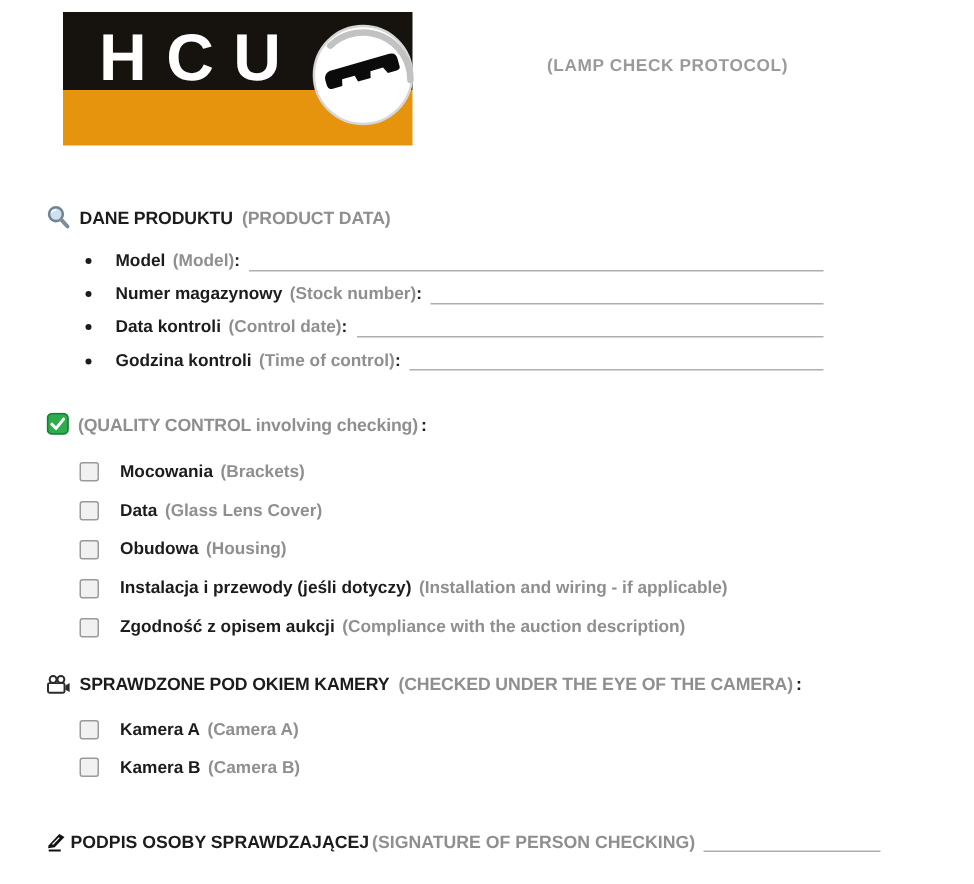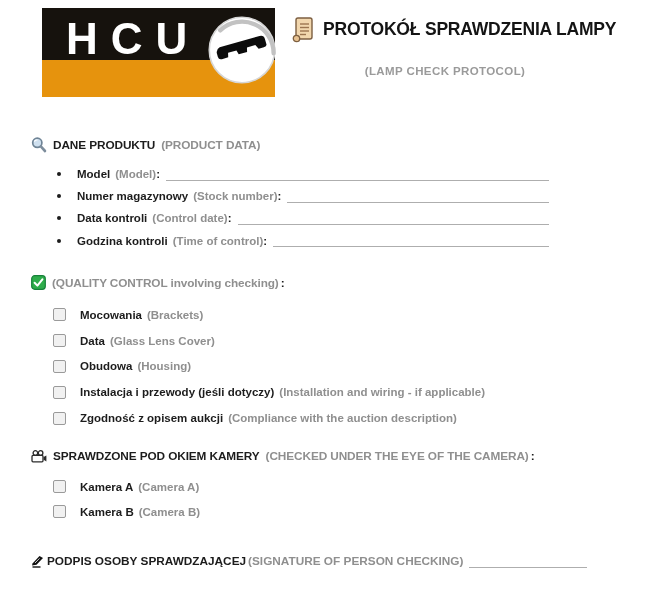--- a/index.html
+++ b/index.html
@@ -68,31 +68,20 @@
     <svg class="logo-badge" viewBox="0 0 66 66">
       <circle cx="33" cy="33" r="30" fill="#ffffff" stroke="#d6d6d6" stroke-width="1.5"></circle>
       <path d="M13 15 A29 29 0 0 1 62 36" fill="none" stroke="#c2c2c2" stroke-width="4" stroke-linecap="round"></path>
       <g transform="rotate(-16 33 33)">
         <path d="M10 30 Q10 26 14 25 L52 25 Q56 25 56 29 L56 34 Q56 36 53 36 L48 36 L46 32 L38 32 L37 36 L29 36 L28 32 L20 32 L19 36 L13 36 Q10 36 10 33 Z" fill="#0b0b0b"></path>
       </g>
     </svg>
   </div>
 
   <div class="title-block">
-    <div class="title-row">
-      <svg class="icon" width="23" height="27" viewBox="0 0 23 27">
-        <rect x="4" y="2" width="16" height="21" rx="2" fill="#f2d7ae" stroke="#7d5f41" stroke-width="1.4"></rect>
-        <line x1="8" y1="8" x2="17" y2="8" stroke="#9c7550" stroke-width="1.4"></line>
-        <line x1="8" y1="11.5" x2="17" y2="11.5" stroke="#9c7550" stroke-width="1.4"></line>
-        <line x1="8" y1="15" x2="17" y2="15" stroke="#9c7550" stroke-width="1.4"></line>
-        <line x1="8" y1="18.5" x2="14" y2="18.5" stroke="#9c7550" stroke-width="1.4"></line>
-        <circle cx="4.5" cy="22.5" r="3.2" fill="#e7c291" stroke="#7d5f41" stroke-width="1.3"></circle>
-      </svg>
-      <div class="doc-title">PROTOKÓŁ SPRAWDZENIA LAMPY</div>
-    </div>
     <div class="doc-subtitle">(LAMP CHECK PROTOCOL)</div>
   </div>
 
   <div class="sec-header" style="top:137px">
     <svg class="icon" width="16" height="16" viewBox="0 0 16 16">
       <circle cx="6.3" cy="5.8" r="4.6" fill="#cfe0ef" stroke="#6f8496" stroke-width="1.7"></circle>
       <line x1="9.8" y1="9.4" x2="14" y2="14" stroke="#7d8d9c" stroke-width="2.6" stroke-linecap="round"></line>
       <path d="M3.6 4.2 A3 3 0 0 1 6 3" fill="none" stroke="#ffffff" stroke-width="1.2" stroke-linecap="round"></path>
     </svg>
     <span class="pl">DANE PRODUKTU</span>

